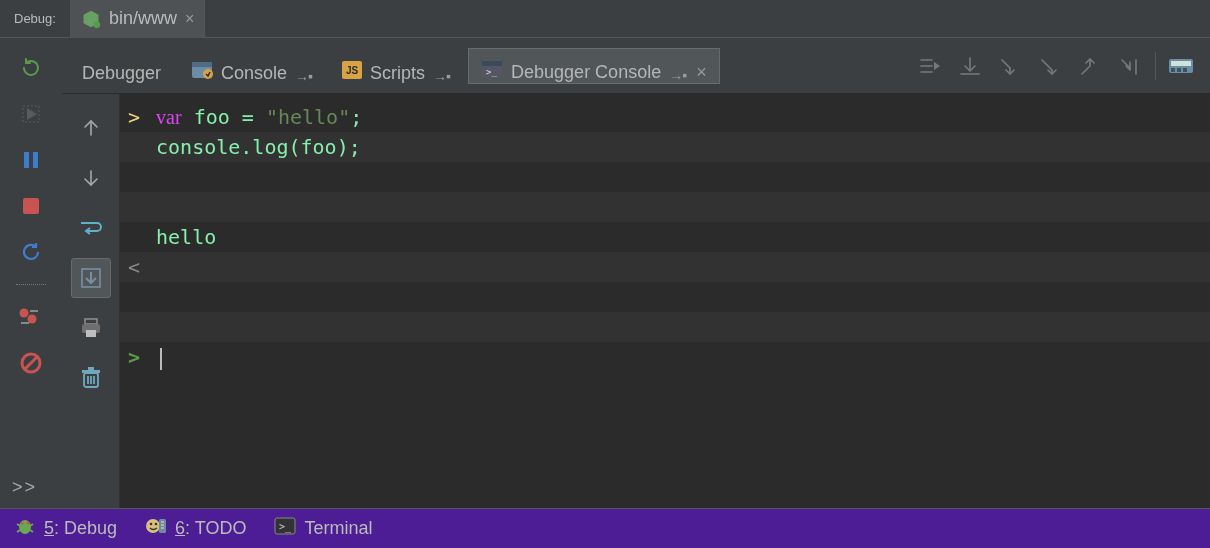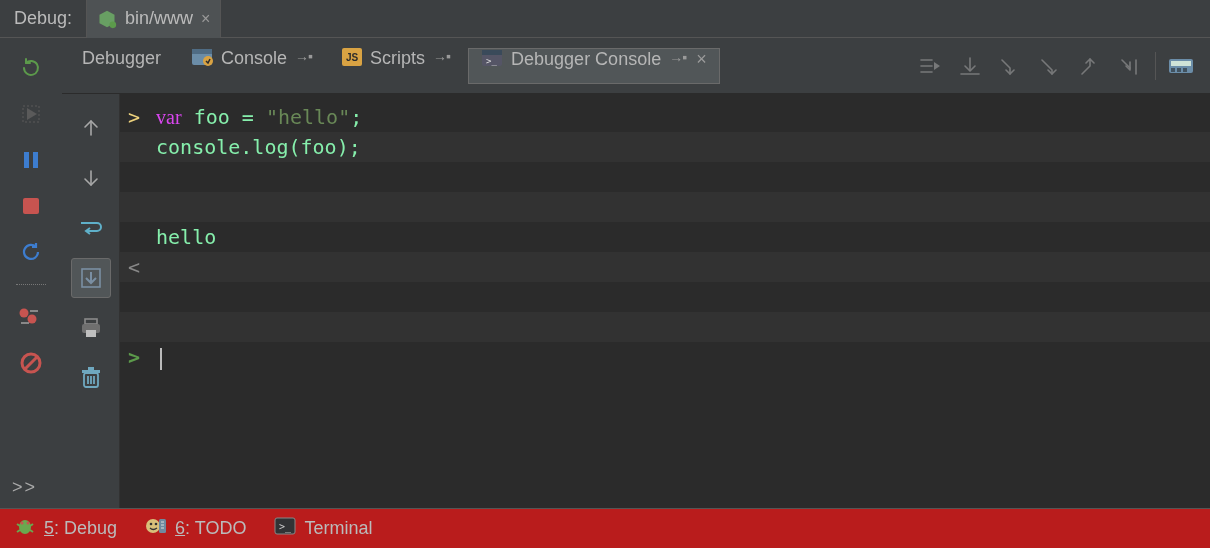--- a/index.html
+++ b/index.html
@@ -14,21 +14,21 @@
   }
   
   .top-bar {
     height: 38px;
     background: #3c3f41;
     display: flex; align-items: center;
     padding-left: 14px;
     gap: 6px;
     border-bottom: 1px solid #555;
   }
-  .top-bar .title { font-size: 18px; color: #bbb; padding-right: 8px;}
+  .top-bar .title { font-size: 13px; color: #bbb; padding-right: 8px;}
   .file-tab {
     display: flex; align-items: center;
     height: 48px;
     padding: 0 10px;
     background: #4e5254;
     gap: 8px;
     font-size: 18px;
     color: #bbb;
     border-left: 1px solid #555;
     border-right: 1px solid #555;
@@ -61,21 +61,21 @@
   
   .tabs-row {
     height: 56px;
     display: flex; align-items: center;
     padding: 0 8px;
     gap: 6px;
     border-bottom: 1px solid #2b2b2b;
   }
   .tab {
     height: 36px;
-    display: flex; align-items: flex-start;
+    display: flex; align-items: flex-end;
     padding: 0 12px;
     gap: 8px;
     font-size: 18px;
     color: #b6b6b6;
   }
   .tab.active {
     background: #515658;
     border: 1px solid #6a6a6a;
   }
   .pin { color: #9a9a9a; font-size: 14px; letter-spacing: -1px;}
@@ -119,21 +119,21 @@
   .str { color:#698857;}
   .id { color:#86efac;}
   .undef { color:#cb7731; font-weight:bold;}
   .caret {
     display:inline-block; width: 2px; height: 22px;
     background:#bbb; vertical-align: middle; margin-left: 4px;
   }
   
   .status-bar {
     height: 40px;
-    background: #b91c1c;
+    background: #4c1d95;
     border-top: 1px solid #555;
     display:flex; align-items:center;
     padding: 0 14px;
     gap: 28px;
     font-size: 18px;
     color:#bbb;
   }
   .status-item { display:flex; align-items:center; gap:8px;}
   .underline { text-decoration: underline; }
   .expand { position:absolute; left:12px; bottom:50px; color:#aaa; font-size:18px; letter-spacing:2px;}

